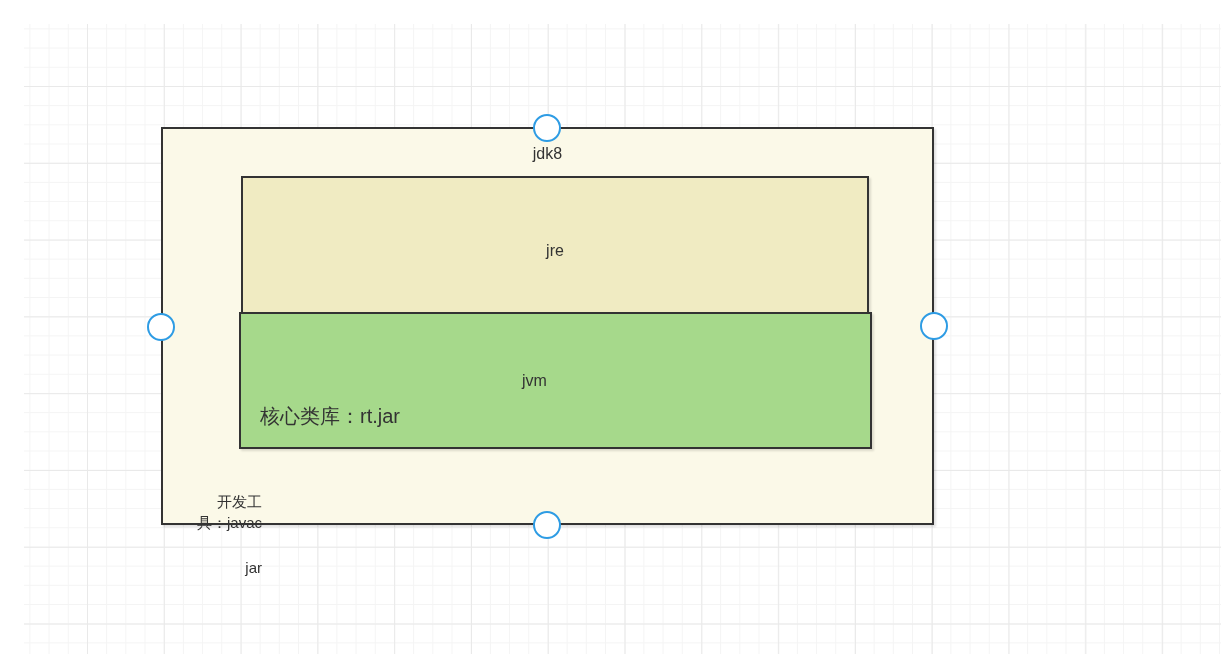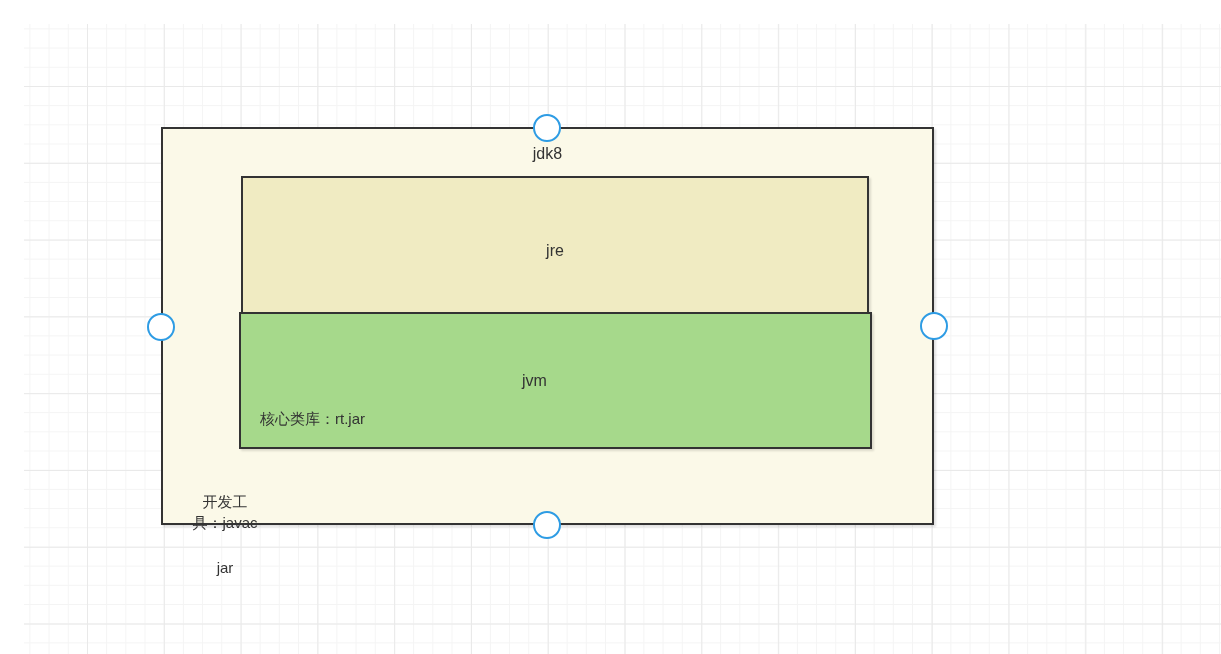--- a/index.html
+++ b/index.html
@@ -59,28 +59,28 @@
   }
   .label-top-center {
     position: absolute;
     top: 5px; left: 0; width: 100%;
     text-align: center;
   }
   .jvm-label { transform: translateX(-21px); text-align: center; }
   .shape-footer-text {
     position: absolute;
     left: 7px; bottom: 9px;
-    font-size: 15px;
+    font-size: 20px;
     line-height: 1;
     white-space: nowrap;
   }
   .dev-tools-text {
     position: absolute;
     left: 140px; top: 443px; width: 122px;
-    text-align: center;
+    text-align: right;
     font-size: 15px;
     line-height: 21px;
   }
   .handle {
     position: absolute;
     width: 6px; height: 6px;
     background: var(--handle-fill);
     border: 2px solid var(--handle-stroke);
     border-radius: 50%;
     transform: translate(-50%, -50%);

